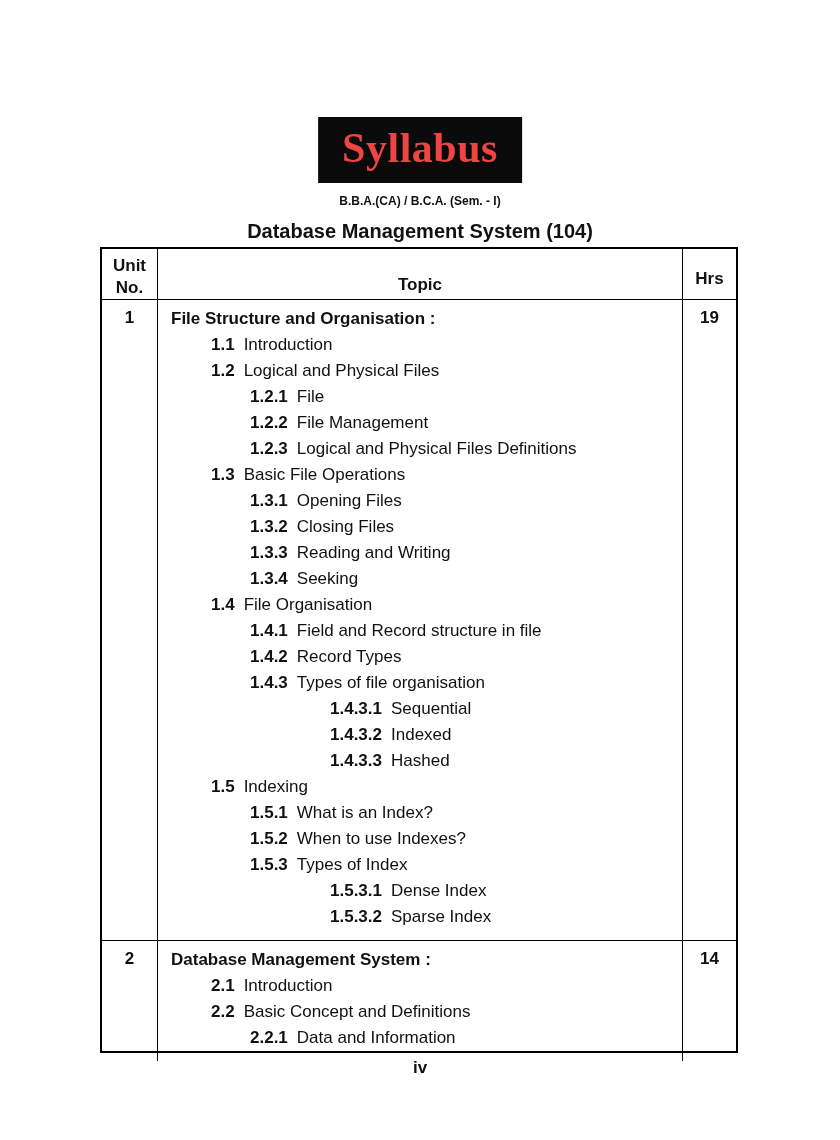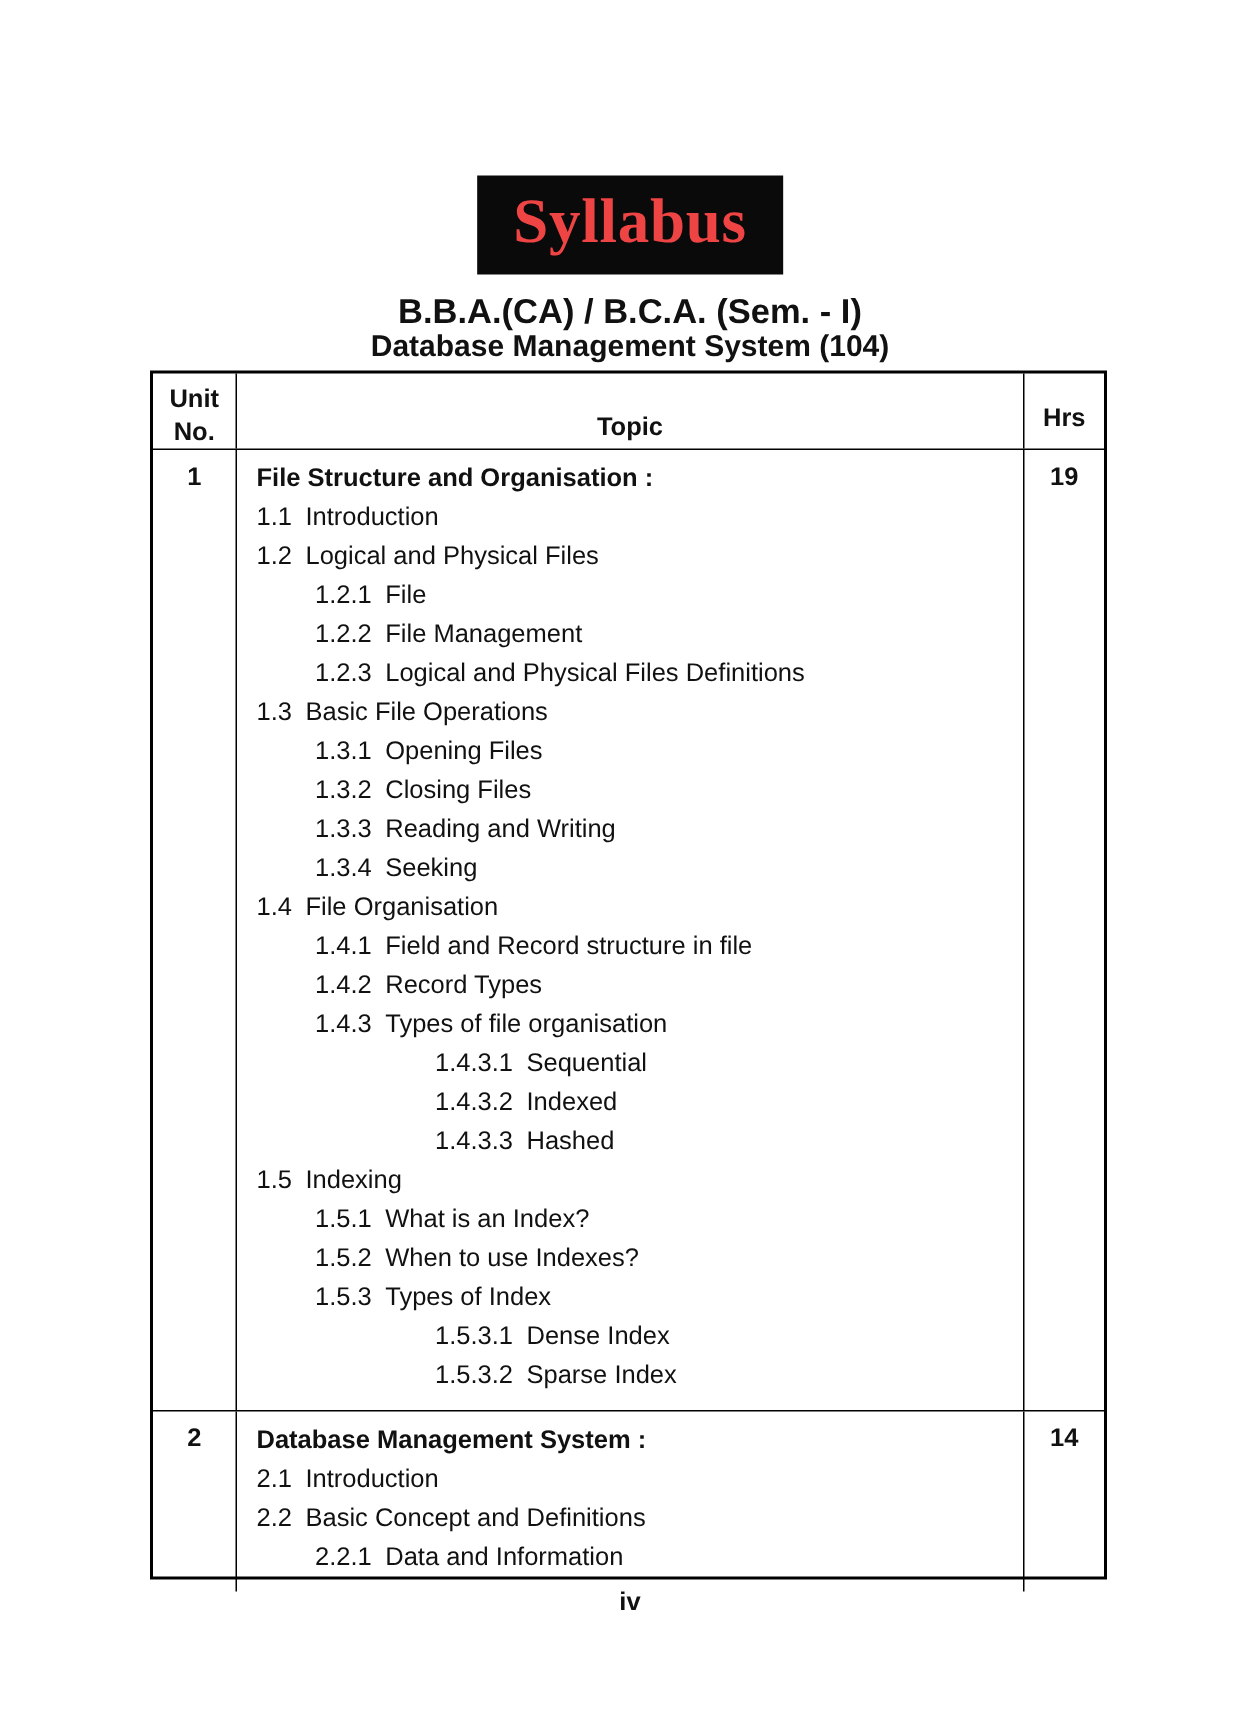--- a/index.html
+++ b/index.html
@@ -22,21 +22,21 @@
     line-height: 1;
     padding: 10px 24px 14px 24px;
     letter-spacing: 0.5px;
   }
 
   .heading-course {
     position: absolute;
     top: 194px; left: 0; width: 100%;
     text-align: center;
     font-weight: bold;
-    font-size: 23px;
+    font-size: 12px;
   }
   .heading-subject {
     position: absolute;
     top: 220px; left: 0; width: 100%;
     text-align: center;
     font-weight: bold;
     font-size: 20px;
   }
 
   .syllabus-table {
@@ -59,21 +59,21 @@
   .cell.topiccol { flex: 1; padding: 6px 8px 10px 8px; }
   .cell.hrscol { width: 54px; flex: 0 0 54px; text-align: center; font-weight: bold; padding-top: 8px; }
 
   .thead { height: 56px; }
   .thead .unitcol { padding-top: 6px; line-height: 22px; }
   .thead .topiccol { display: flex; align-items: flex-end; justify-content: center; font-weight: bold; padding-bottom: 4px; }
   .thead .hrscol { padding-top: 20px; }
 
   .row-title { font-weight: bold; line-height: 26px; padding-left: 5px; }
   .item { line-height: 26px; white-space: nowrap; }
-  .item .num { font-weight: normal; margin-right: 9px; }
+  .item .num { font-weight: bold; margin-right: 9px; margin-left: 40px; }
   .item.lvl1 { padding-left: 5px; }
   .item.lvl2 { padding-left: 44px; }
   .item.lvl3 { padding-left: 124px; }
 
   .page-footer {
     position: absolute;
     top: 1058px; left: 0; width: 100%;
     text-align: center;
     font-weight: bold;
     font-size: 17px;

